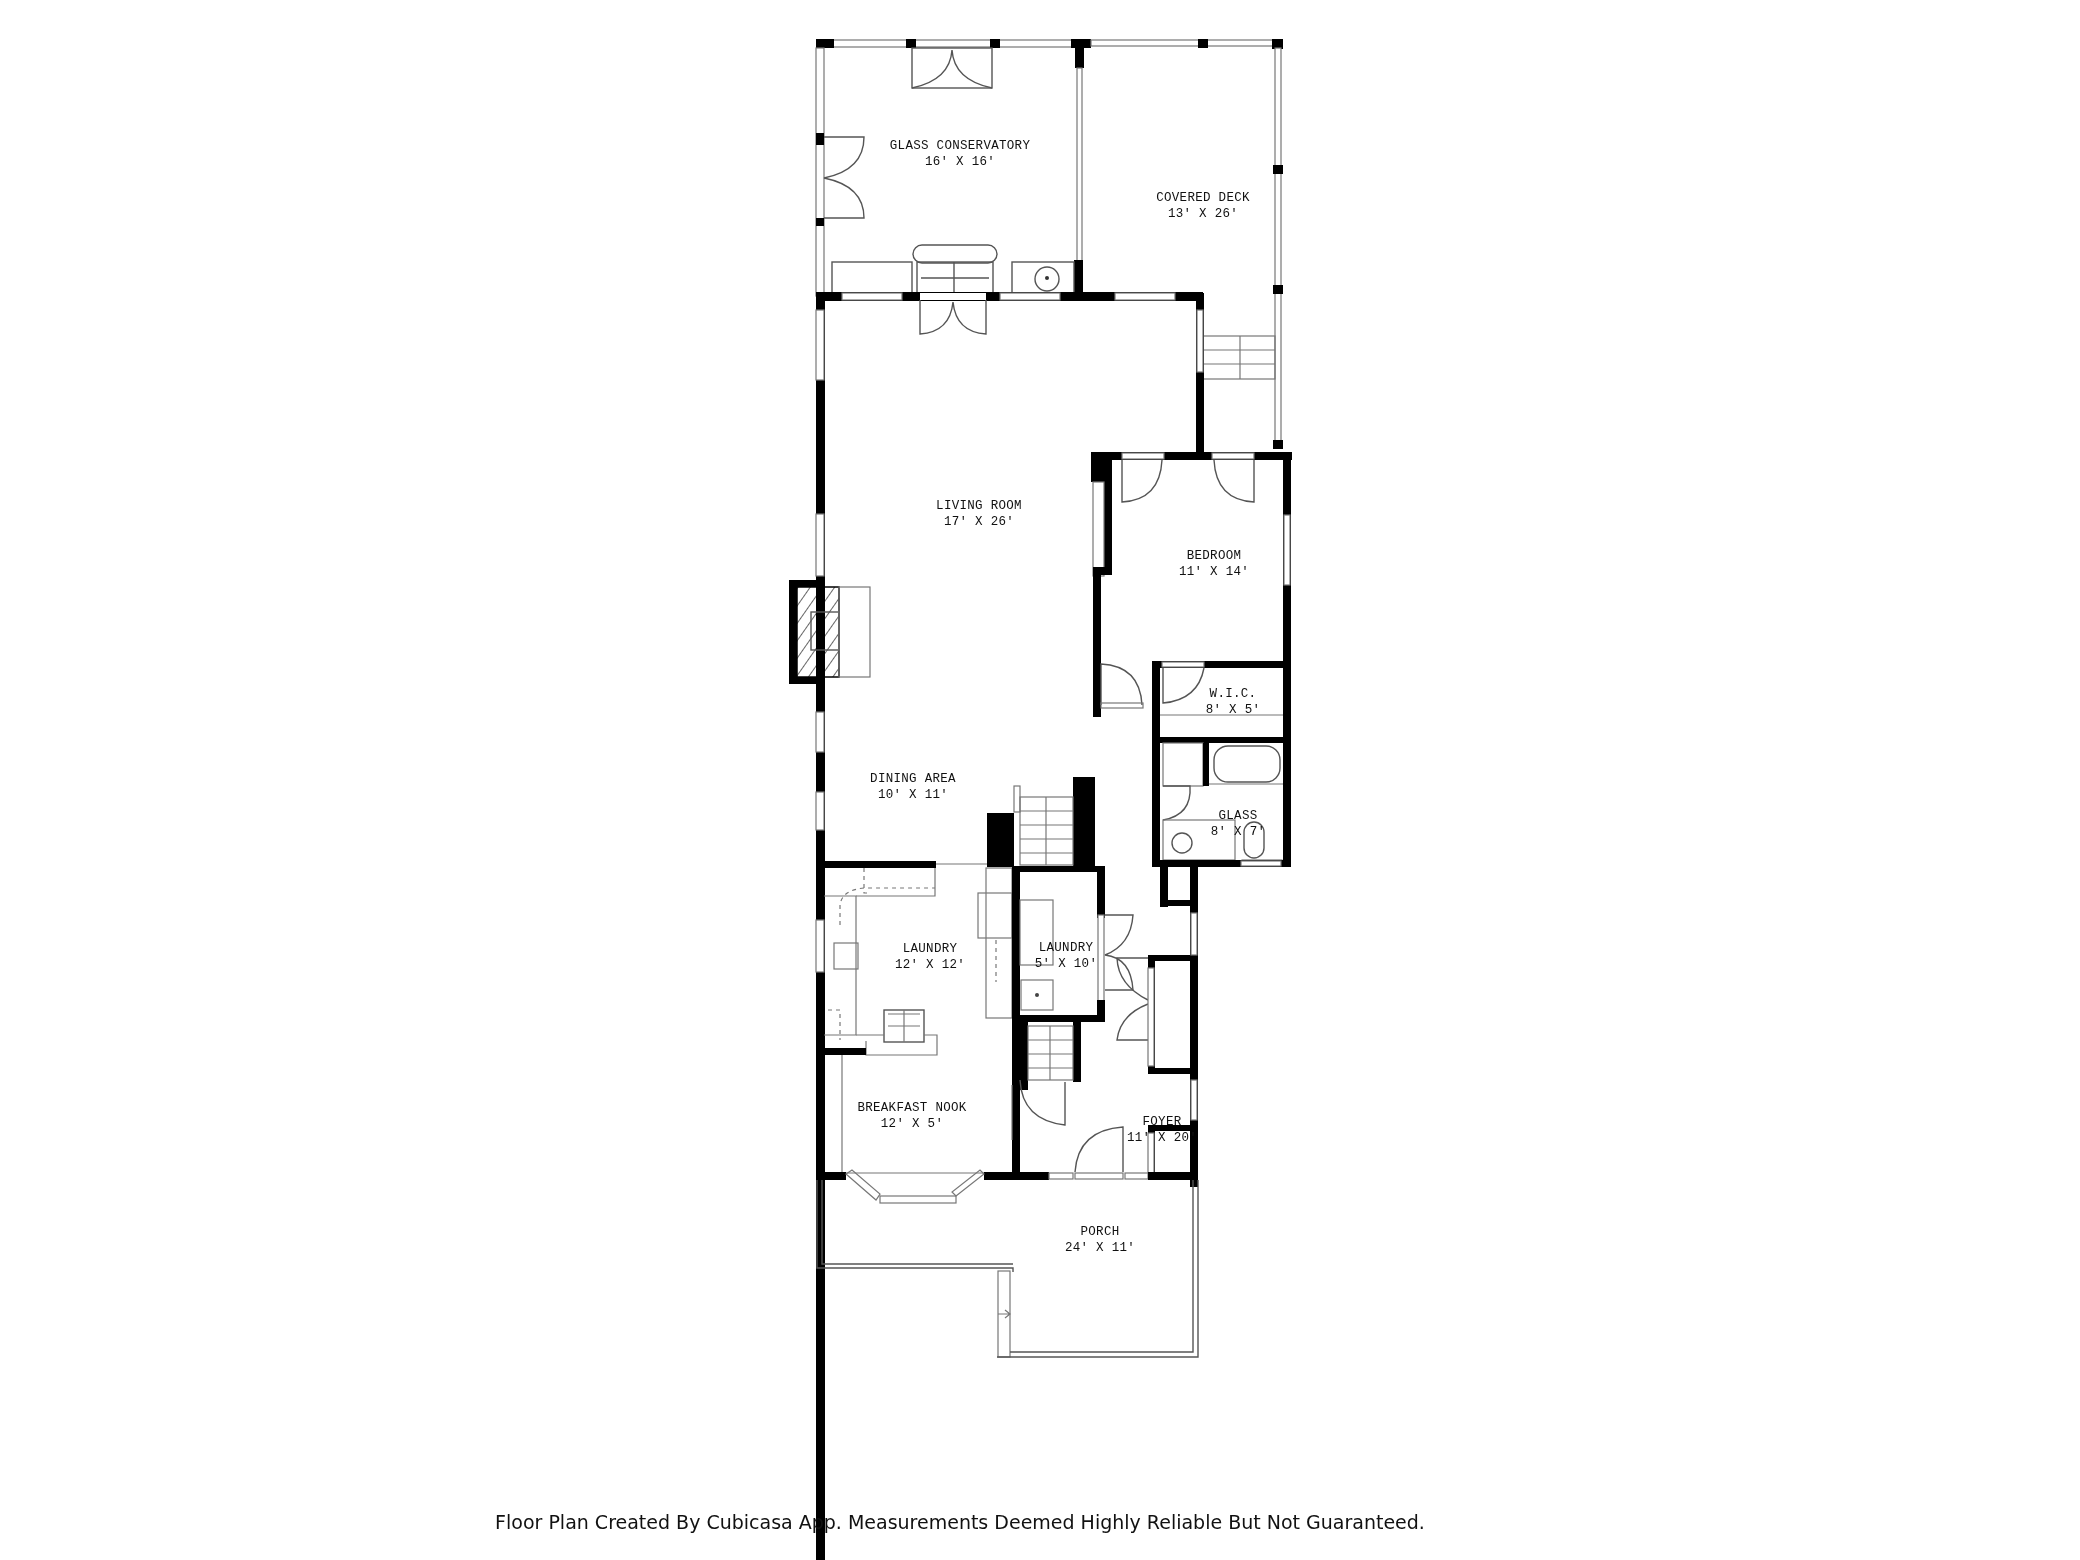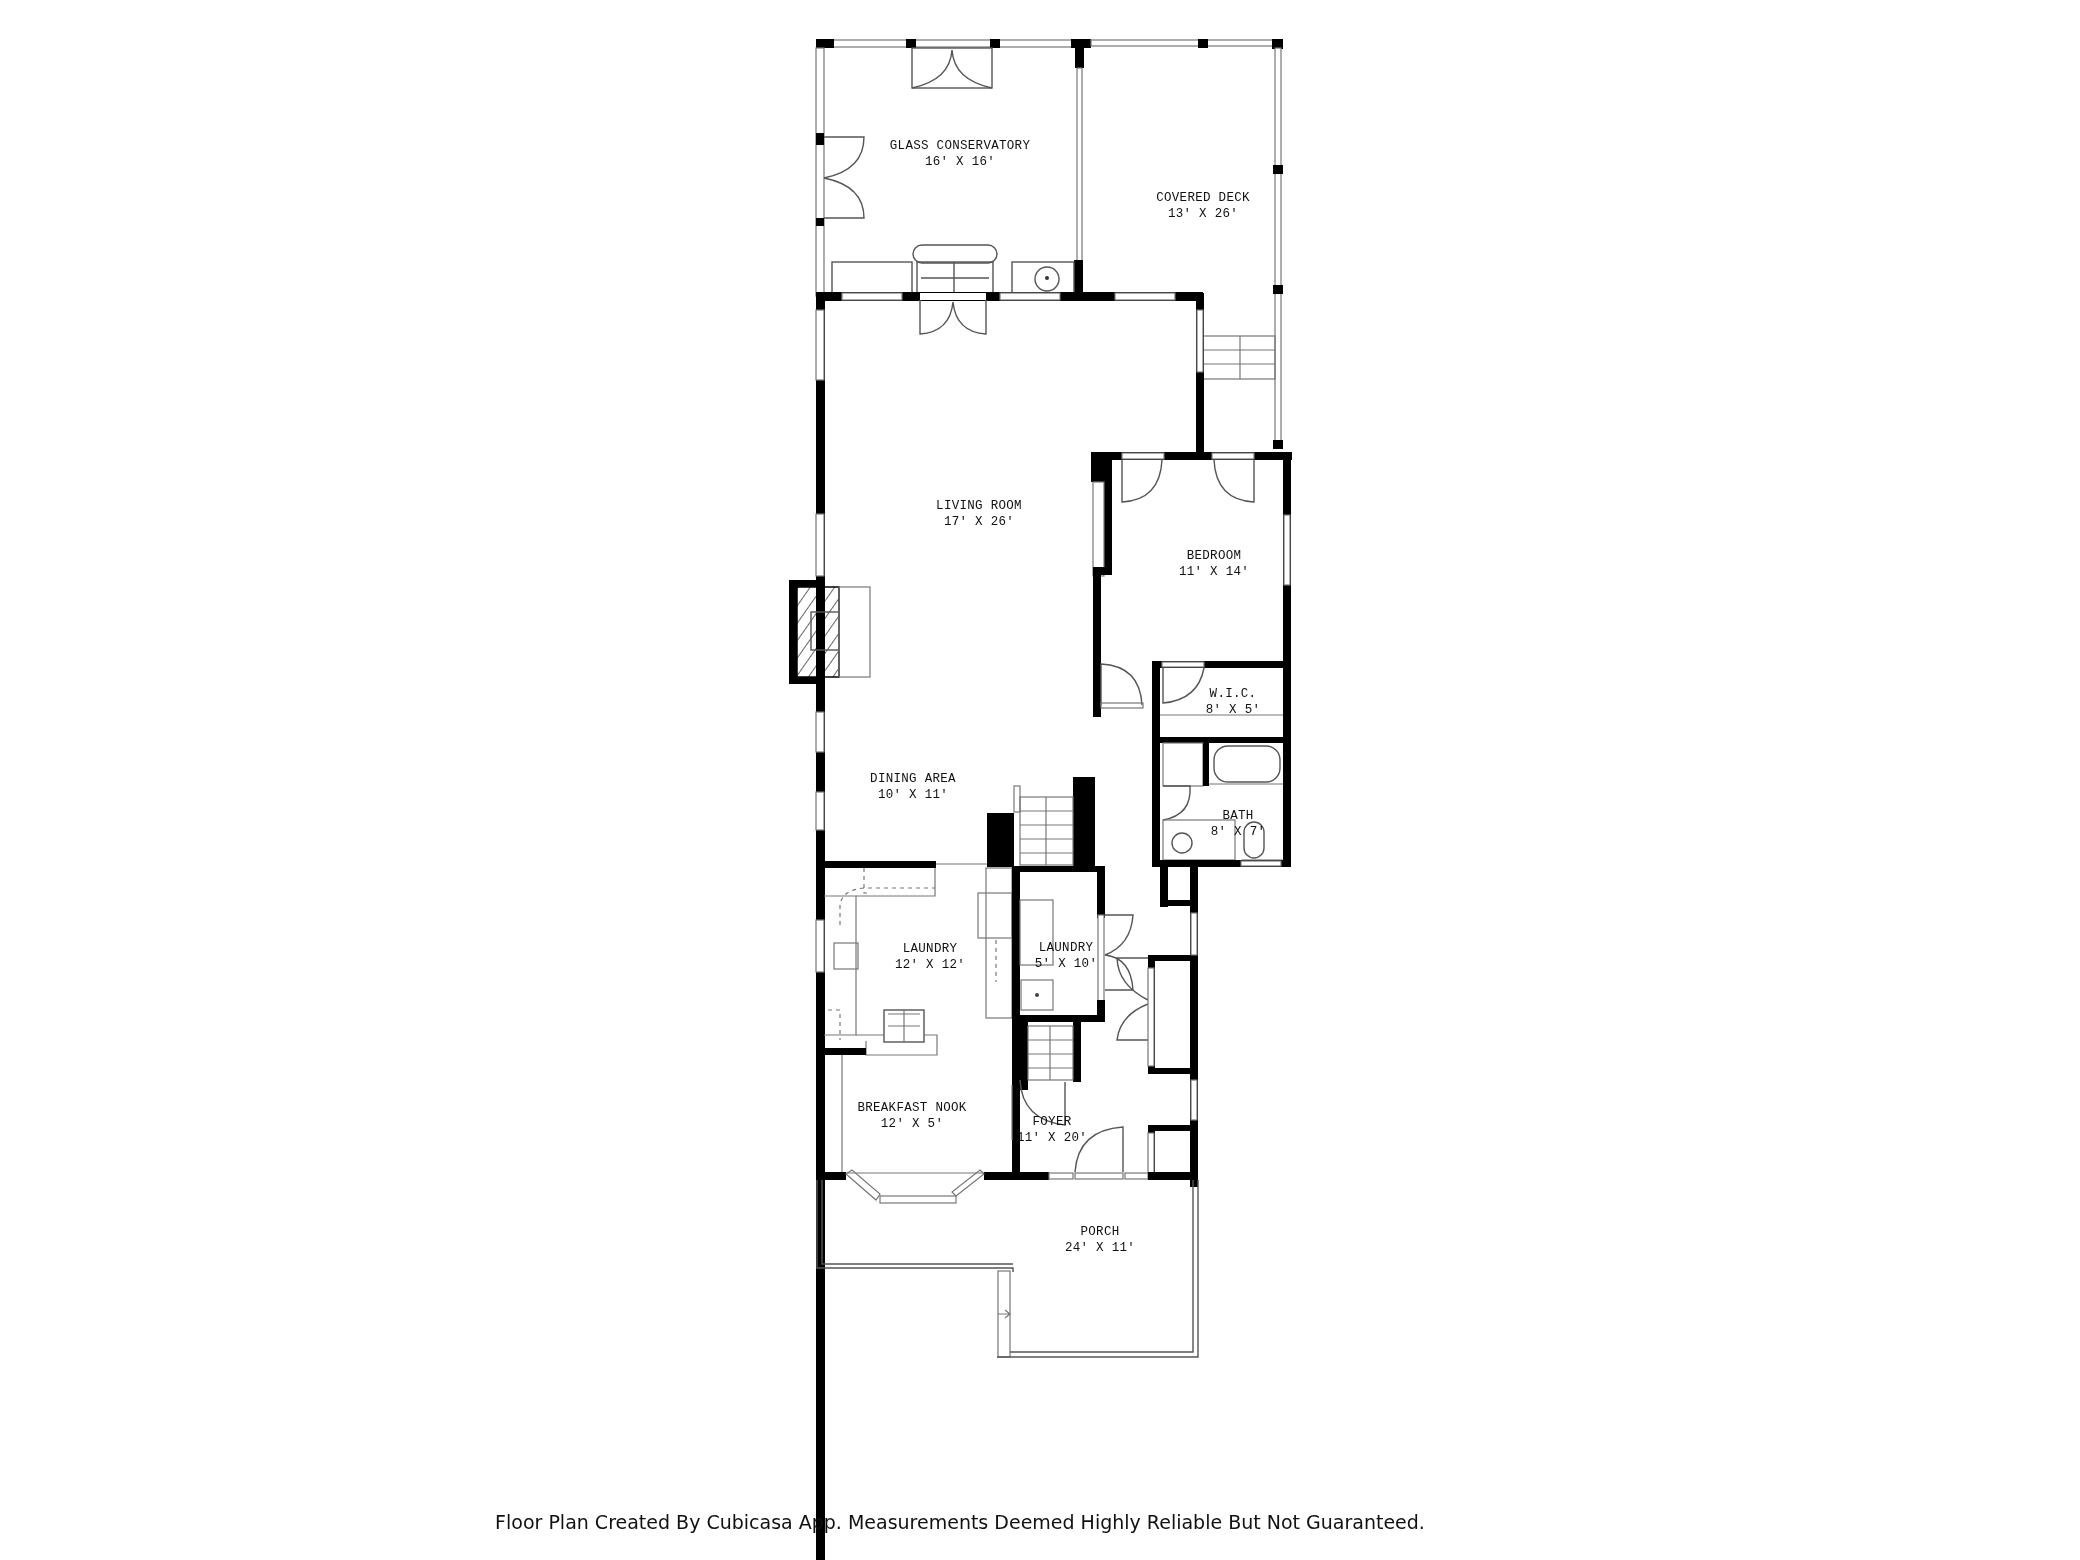--- a/index.html
+++ b/index.html
@@ -263,36 +263,36 @@
 </div>
 <div class="label" style="left:1233px; top:686px;">
   <span>W.I.C.</span>
   <span>8' X 5'</span>
 </div>
 <div class="label" style="left:913px; top:771px;">
   <span>DINING AREA</span>
   <span>10' X 11'</span>
 </div>
 <div class="label" style="left:1238px; top:808px;">
-  <span>BATH</span>
+  <span>GLASS</span>
   <span>8' X 7'</span>
 </div>
 <div class="label" style="left:930px; top:941px;">
   <span>LAUNDRY</span>
   <span>12' X 12'</span>
 </div>
 <div class="label" style="left:1066px; top:940px;">
   <span>LAUNDRY</span>
   <span>5' X 10'</span>
 </div>
 <div class="label" style="left:912px; top:1100px;">
   <span>BREAKFAST NOOK</span>
   <span>12' X 5'</span>
 </div>
-<div class="label" style="left:1052px; top:1114px;">
+<div class="label" style="left:1162px; top:1114px;">
   <span>FOYER</span>
   <span>11' X 20'</span>
 </div>
 <div class="label" style="left:1100px; top:1224px;">
   <span>PORCH</span>
   <span>24' X 11'</span>
 </div>
 
 <div id="footer">Floor Plan Created By Cubicasa App. Measurements Deemed Highly Reliable But Not Guaranteed.</div>
 

